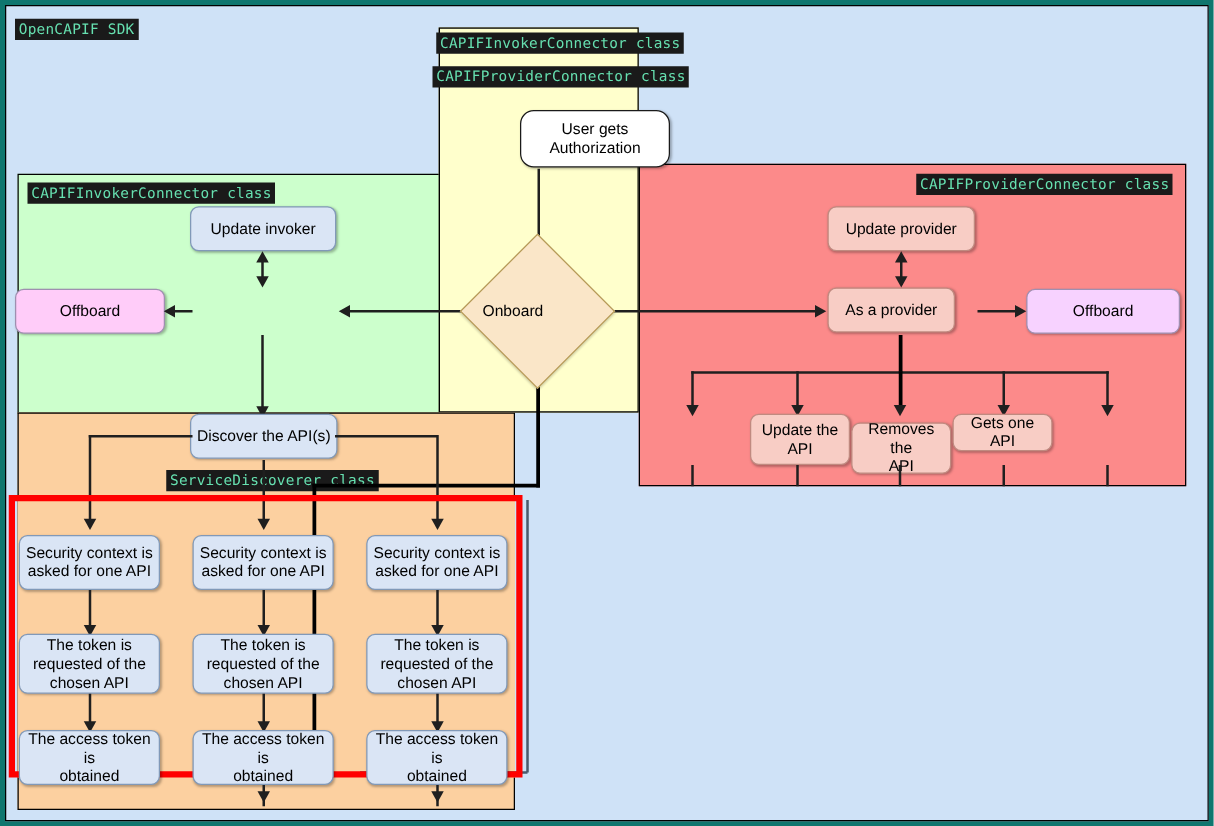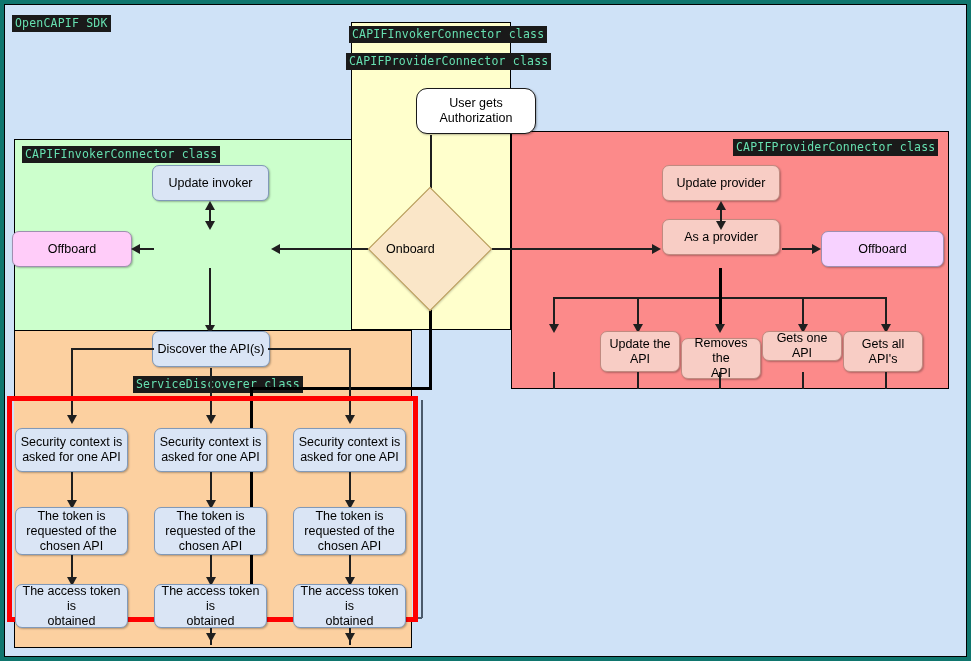--- a/index.html
+++ b/index.html
@@ -189,21 +189,21 @@
   <div class="arrow arrow-down" style="left:205px; top:221px;"></div>
 
   <div class="conn conn-h" style="left:138px; top:248px; width:16px;"></div>
   <div class="arrow arrow-left" style="left:131px; top:244px;"></div>
 
   <div class="conn conn-v" style="left:209px; top:268px; height:61px;"></div>
   <div class="arrow arrow-down" style="left:205px; top:325px;"></div>
 
   <div class="node node-red" style="left:662px; top:165px; width:118px; height:36px;">Update provider</div>
 
-  <div class="node node-red" style="left:662px; top:219px; width:118px; height:36px;">As a provider</div>
+  <div class="node node-red" style="left:662px; top:230px; width:102px; height:36px;">As a provider</div>
 
   <div class="node node-violet" style="left:821px; top:231px; width:123px; height:36px;">Offboard</div>
 
   <div class="conn conn-v" style="left:720px; top:204px; height:24px;"></div>
   <div class="arrow arrow-up" style="left:716px; top:201px;"></div>
   <div class="arrow arrow-down" style="left:716px; top:221px;"></div>
 
   <div class="conn conn-h" style="left:782px; top:248px; width:33px;"></div>
   <div class="arrow arrow-right" style="left:812px; top:244px;"></div>
 
@@ -223,21 +223,20 @@
   <div class="arrow arrow-down" style="left:798px; top:324px;"></div>
 
   <div class="conn conn-v" style="left:885px; top:297px; height:30px;"></div>
   <div class="arrow arrow-down" style="left:881px; top:324px;"></div>
 
   <div class="node node-red" style="left:600px; top:331px; width:80px; height:41px; white-space:pre-line;">Update the
 API</div>
   <div class="node node-red" style="left:681px; top:338px; width:80px; height:41px; white-space:pre-line;">Removes the
 API</div>
   <div class="node node-red" style="left:762px; top:331px; width:80px; height:30px; white-space:pre-line;">Gets one API</div>
-  <div class="node node-red" style="left:843px; top:331px; width:80px; height:41px; white-space:pre-line;">Gets all API's</div>
 
   <div class="conn conn-v" style="left:553px; top:372px; height:17px;"></div>
   <div class="conn conn-v" style="left:637px; top:372px; height:17px;"></div>
   <div class="conn conn-v" style="left:719px; top:372px; height:17px;"></div>
   <div class="conn conn-v" style="left:802px; top:372px; height:17px;"></div>
   <div class="conn conn-v" style="left:885px; top:372px; height:17px;"></div>
 
   <div class="node node-blue" style="left:152px; top:331px; width:118px; height:36px;">Discover the API(s)</div>
 
   <div class="conn conn-h" style="left:71px; top:348px; width:83px;"></div>

